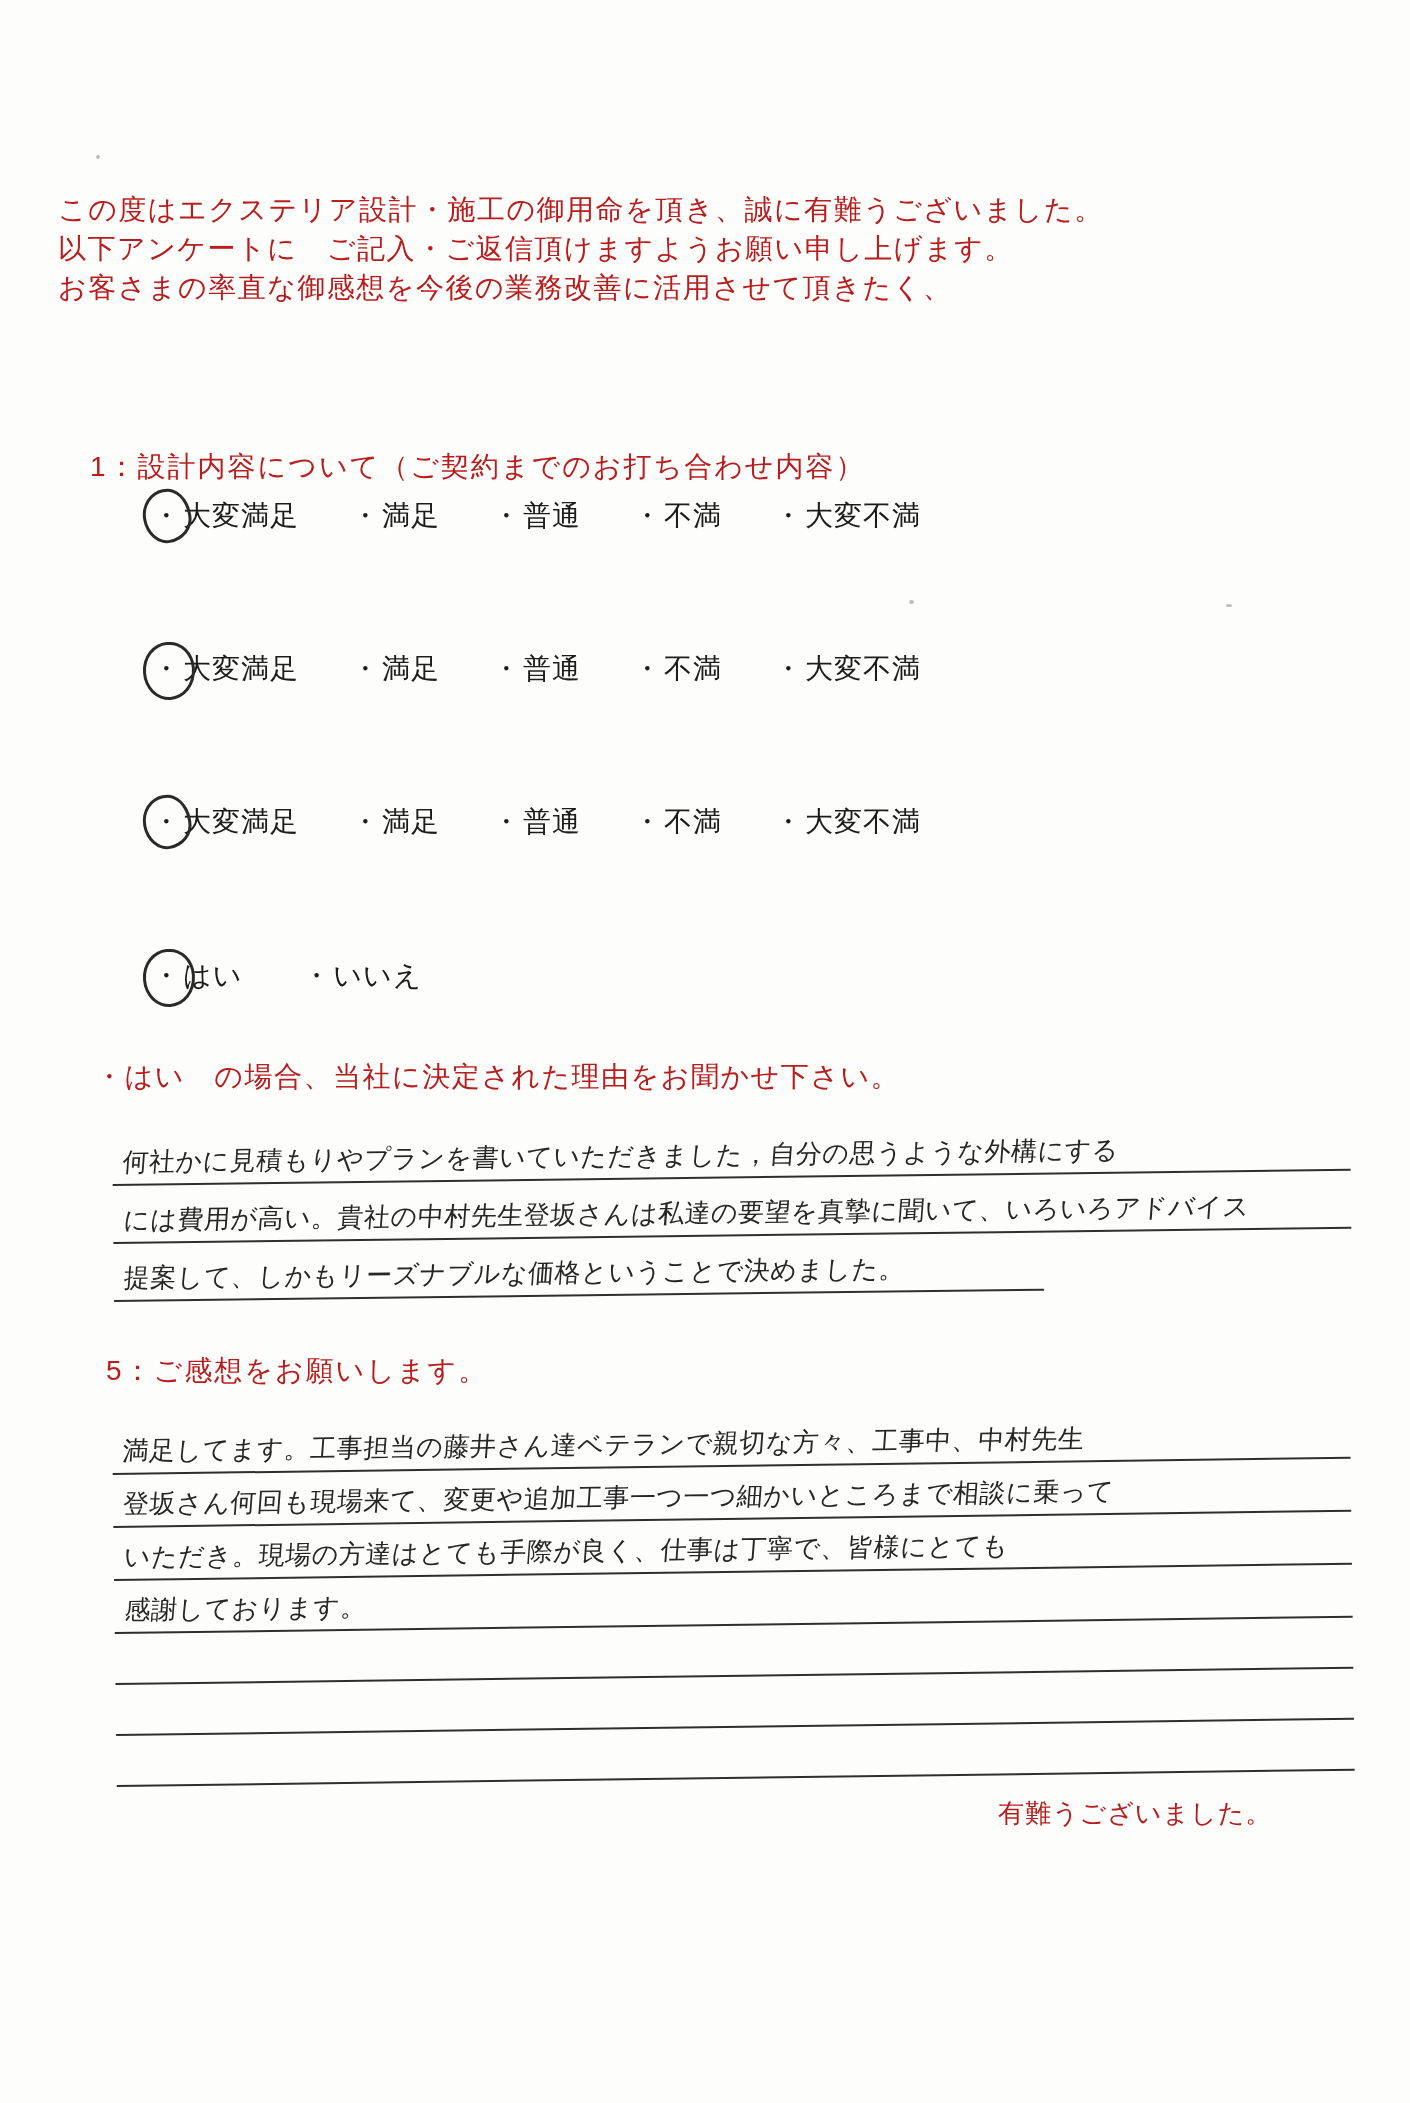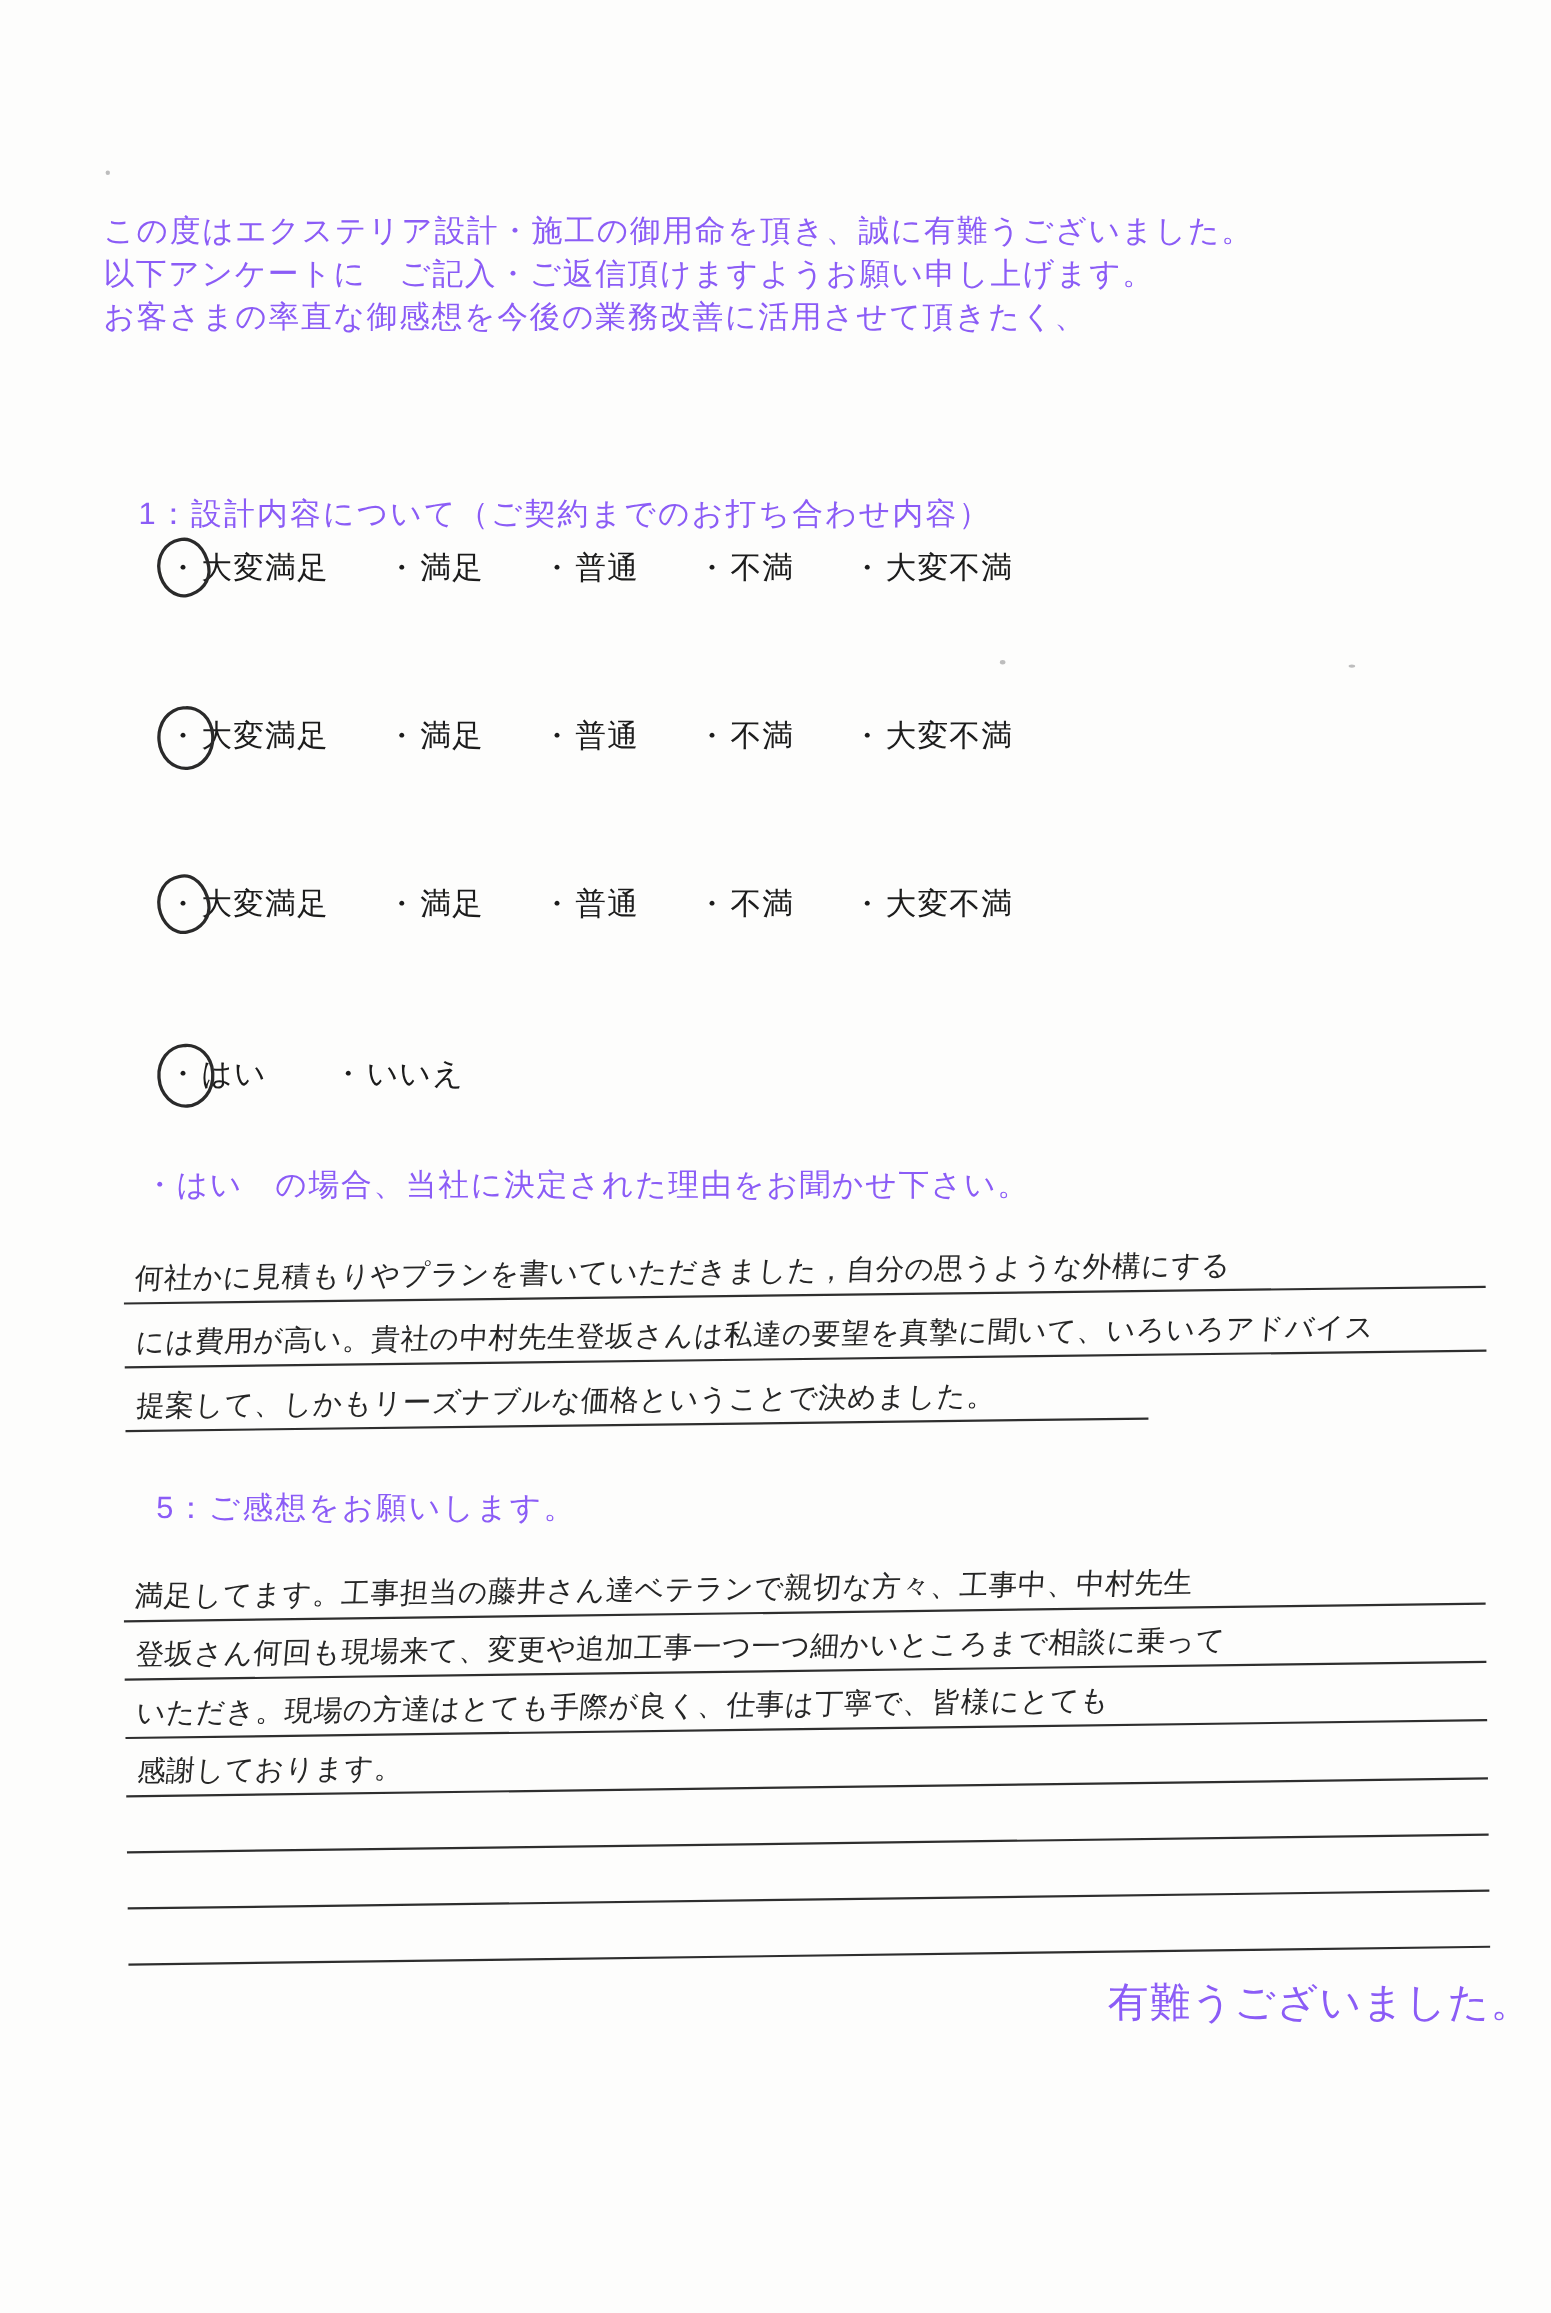--- a/index.html
+++ b/index.html
@@ -8,21 +8,21 @@
     width: 1410px; height: 2103px;
     background: #fbfbfa;
     font-family: "Liberation Sans", "DejaVu Sans", sans-serif;
     color: #1c1c1c;
     position: relative;
     overflow: hidden;
   }
   .page { position: absolute; inset: 0; background: #fdfdfc; }
 
   
-  .print { color: #8b5cf6; margin-left: 36px; }
+  .print { color: #b91c1c; }
   .intro { position: absolute; left: 58px; top: 190px; font-size: 28px; line-height: 39px; letter-spacing: 1.5px; }
   .intro p { margin: 0; }
 
   .q-label { position: absolute; left: 90px; font-size: 28px; letter-spacing: 2px; white-space: nowrap; }
   .opts { position: absolute; left: 152px; display: flex; align-items: center; font-size: 28px; letter-spacing: 1px; white-space: nowrap; }
   .opts-5 { gap: 52px; }
   .opts-2 { gap: 60px; }
   .opt { position: relative; display: inline-flex; align-items: center; }
   .opt .bullet { margin-right: 2px; }
 
@@ -52,21 +52,21 @@
   }
   .answers-q5 .hand-line { height: 51px; }
   .hand-line.short { width: 930px; }
   .hand-text {
     font-size: 26px; letter-spacing: 0.5px; color: #262626;
     transform: skewX(-5deg);
     padding-left: 10px; padding-bottom: 4px;
   }
   .blank-line { height: 49px; border-bottom: 2.5px solid #2e2e2e; }
 
-  .thanks { position: absolute; left: 971px; top: 1796px; font-size: 37px; letter-spacing: 1px; white-space: nowrap; }
+  .thanks { position: absolute; left: 998px; top: 1796px; font-size: 26px; letter-spacing: 1px; white-space: nowrap; }
   .company { position: absolute; left: 693px; top: 1845px; font-size: 30px; letter-spacing: 1px; white-space: nowrap; }
 
   
   .speck { position: absolute; background: #bdbdbd; border-radius: 50%; }
   .speck1 { left: 909px; top: 600px; width: 5px; height: 4px; }
   .speck2 { left: 1226px; top: 604px; width: 6px; height: 3px; }
   .speck3 { left: 96px; top: 155px; width: 4px; height: 4px; }
 </style>
 </head>
 <body>

